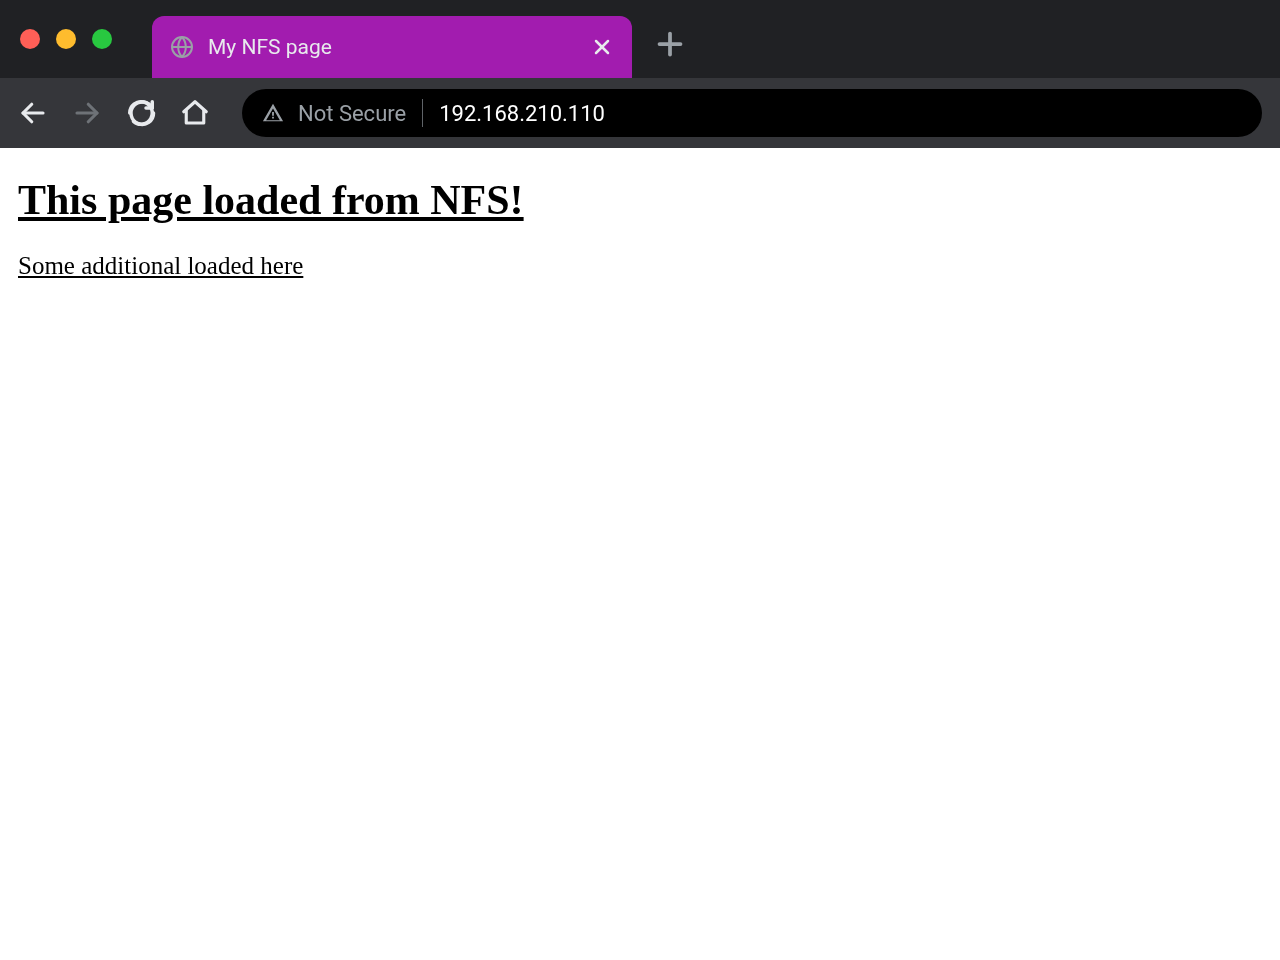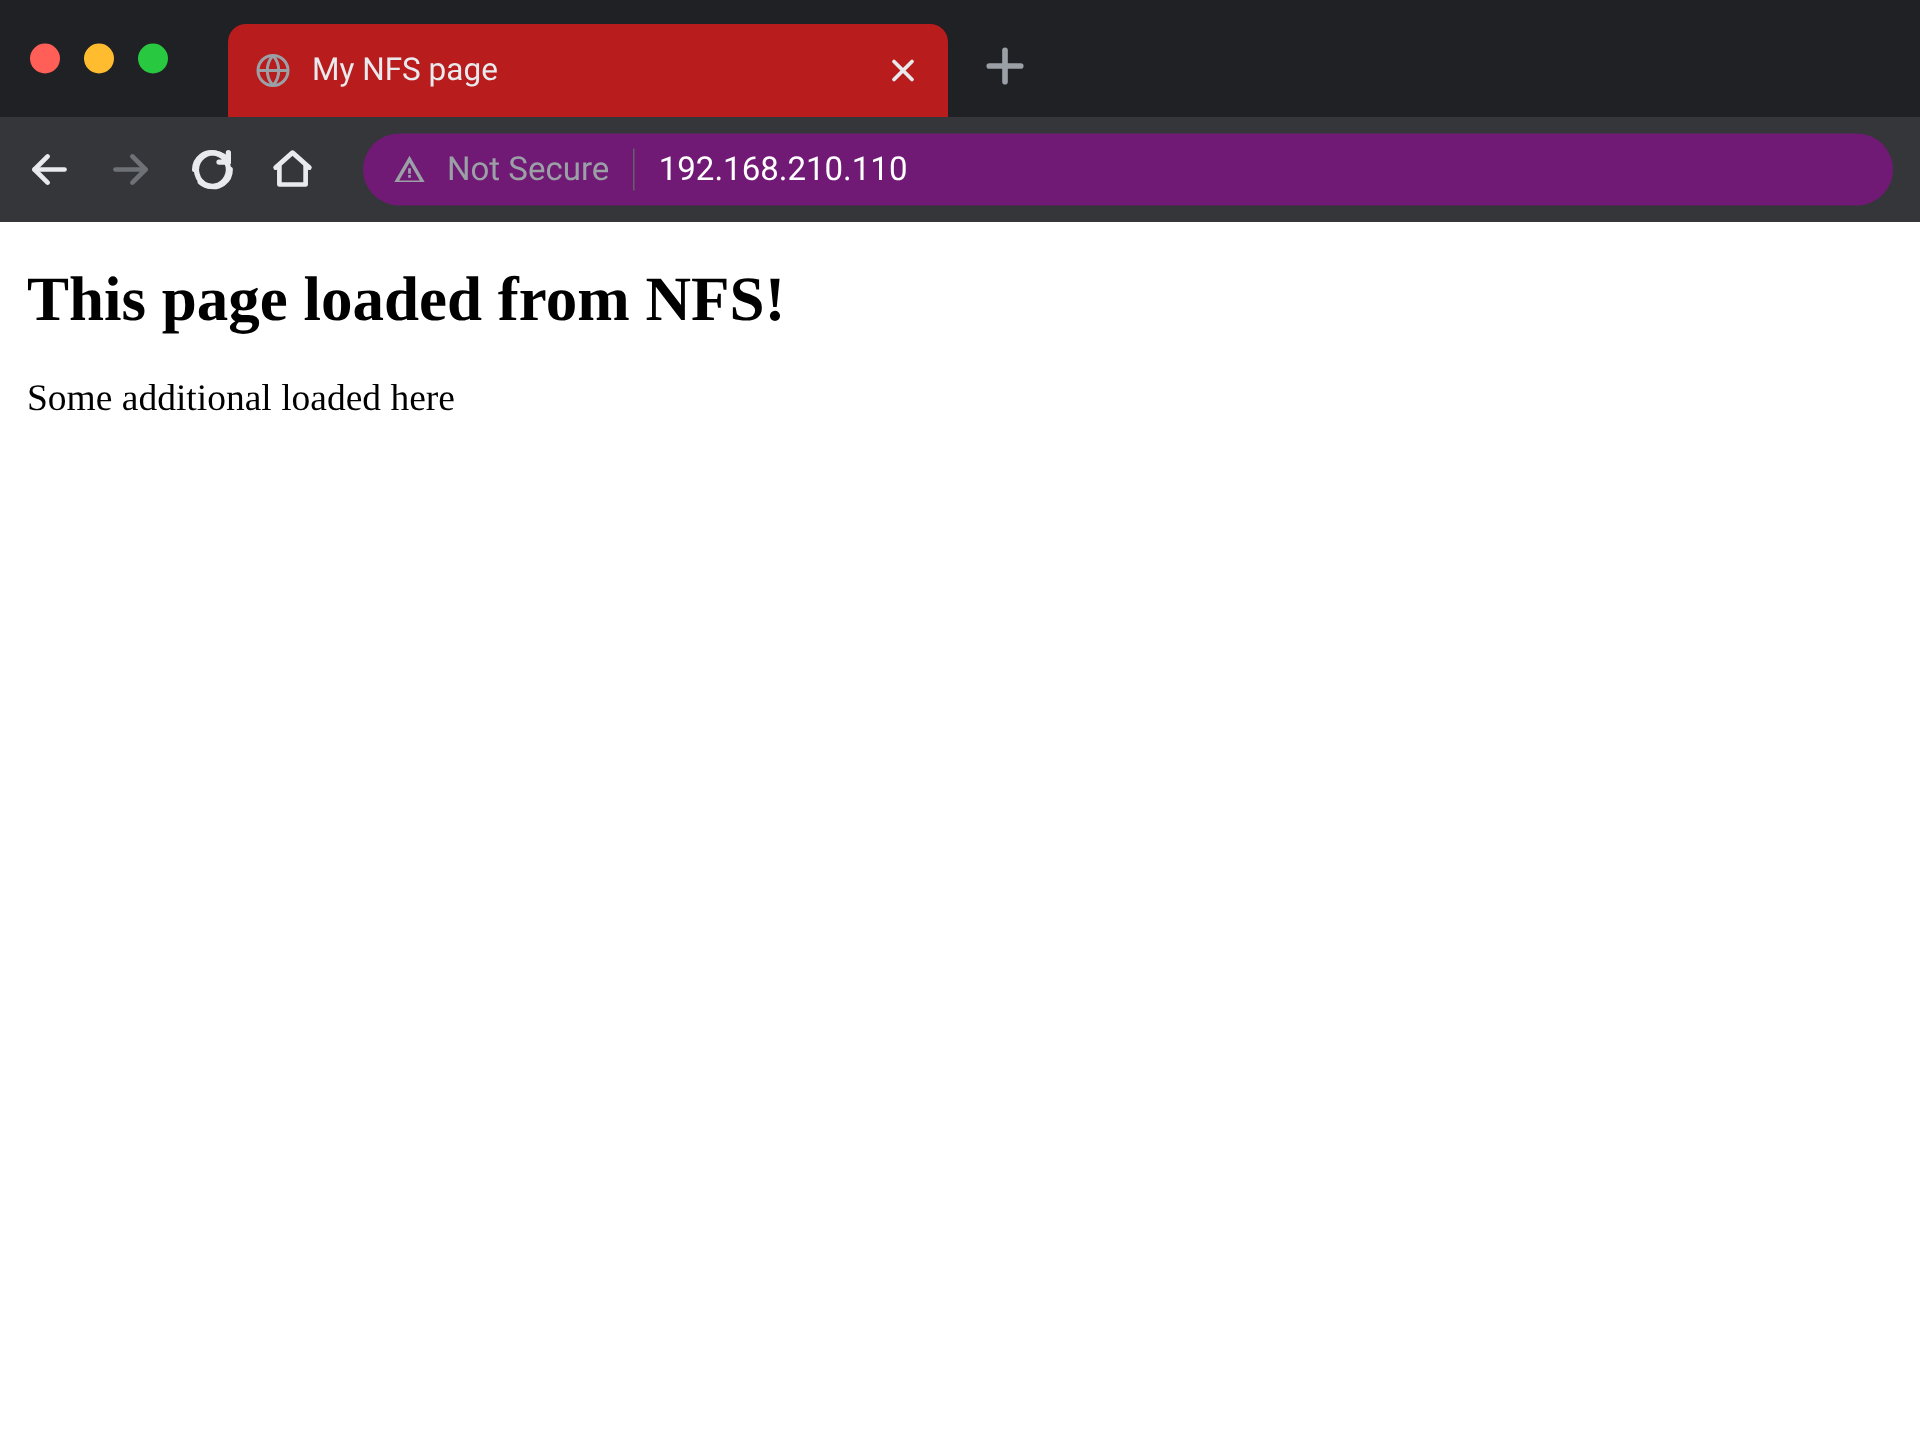--- a/index.html
+++ b/index.html
@@ -35,21 +35,21 @@
       width: 20px;
       height: 20px;
       border-radius: 50%;
     }
     .dot-close { background: #ff5f57; }
     .dot-minimize { background: #febc2e; }
     .dot-maximize { background: #28c840; }
     .tab {
       display: flex;
       align-items: center;
-      background: #b91c1c;
+      background: #a21caf;
       height: 62px;
       border-radius: 12px 12px 0 0;
       padding: 0 18px;
       margin-top: 16px;
       gap: 14px;
       min-width: 480px;
       position: relative;
     }
     .tab-favicon {
       width: 24px;
@@ -101,21 +101,21 @@
       display: flex;
       align-items: center;
       justify-content: center;
       cursor: pointer;
     }
     .nav-btn.disabled {
       color: #6e7277;
     }
     .address-bar {
       flex: 1;
-      background: #701a75;
+      background: #000000;
       border-radius: 24px;
       height: 48px;
       display: flex;
       align-items: center;
       padding: 0 20px;
       gap: 14px;
       margin-left: 8px;
     }
     .security-icon {
       color: #9aa0a6;
@@ -136,20 +136,21 @@
       margin: 0 2px;
     }
     .url-text {
       color: #ffffff;
       font-size: 22px;
     }
     .content {
       padding: 18px;
       background: #ffffff;
       font-family: "Times New Roman", Times, serif;
+      text-decoration: underline;
     }
     .content h1 {
       font-size: 42px;
       font-weight: bold;
       color: #000000;
       margin-bottom: 28px;
       margin-top: 10px;
     }
     .content p {
       font-size: 25px;

